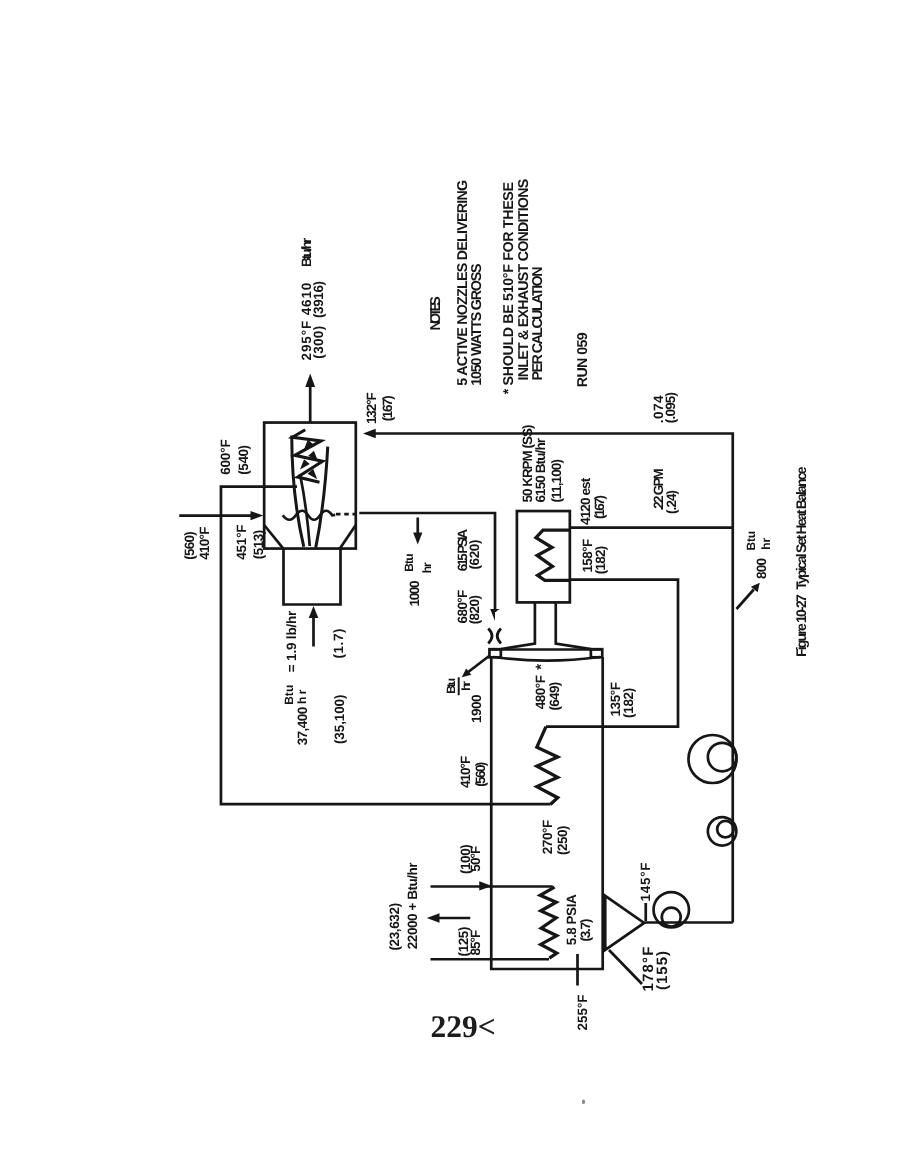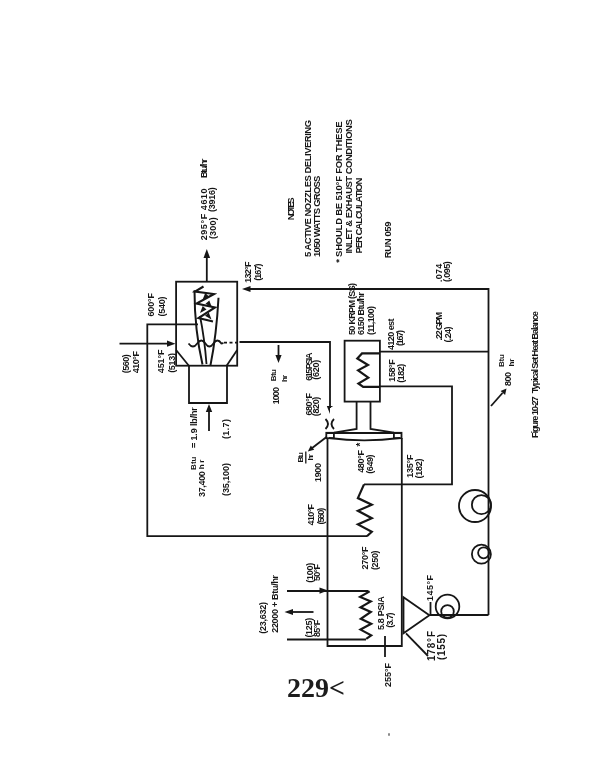--- a/index.html
+++ b/index.html
@@ -1,18 +1,18 @@
 <!DOCTYPE html>
 <html><head>
 <meta charset="utf-8">
 <style>
 html,body{margin:0;padding:0;background:#fff;}
 #page{position:relative;width:612px;height:780px;background:#ffffff;overflow:hidden;font-family:"Liberation Sans",sans-serif;}
 #rot{position:absolute;left:0;top:0;width:780px;height:612px;transform:rotate(-90deg) translate(-780px,0);transform-origin:0 0;}
-#pagenum{position:absolute;left:287px;top:672px;font-family:"Liberation Serif",serif;font-weight:bold;font-size:28px;color:#1c1c1c;letter-spacing:0px;}
+#pagenum{position:absolute;left:287px;top:672px;font-family:"Liberation Serif",serif;font-weight:bold;font-size:21px;color:#1c1c1c;letter-spacing:0px;}
 svg text{font-family:"Liberation Sans",sans-serif;font-weight:bold;fill:#161616;}
 </style>
 </head>
 <body>
 <div id="page">
 <div id="rot">
 <svg width="780" height="612" viewBox="0 0 780 612">
 <g fill="none" stroke="#161616" stroke-width="1.8">
 
 <path d="M491,246 V488.5 H165"></path>

